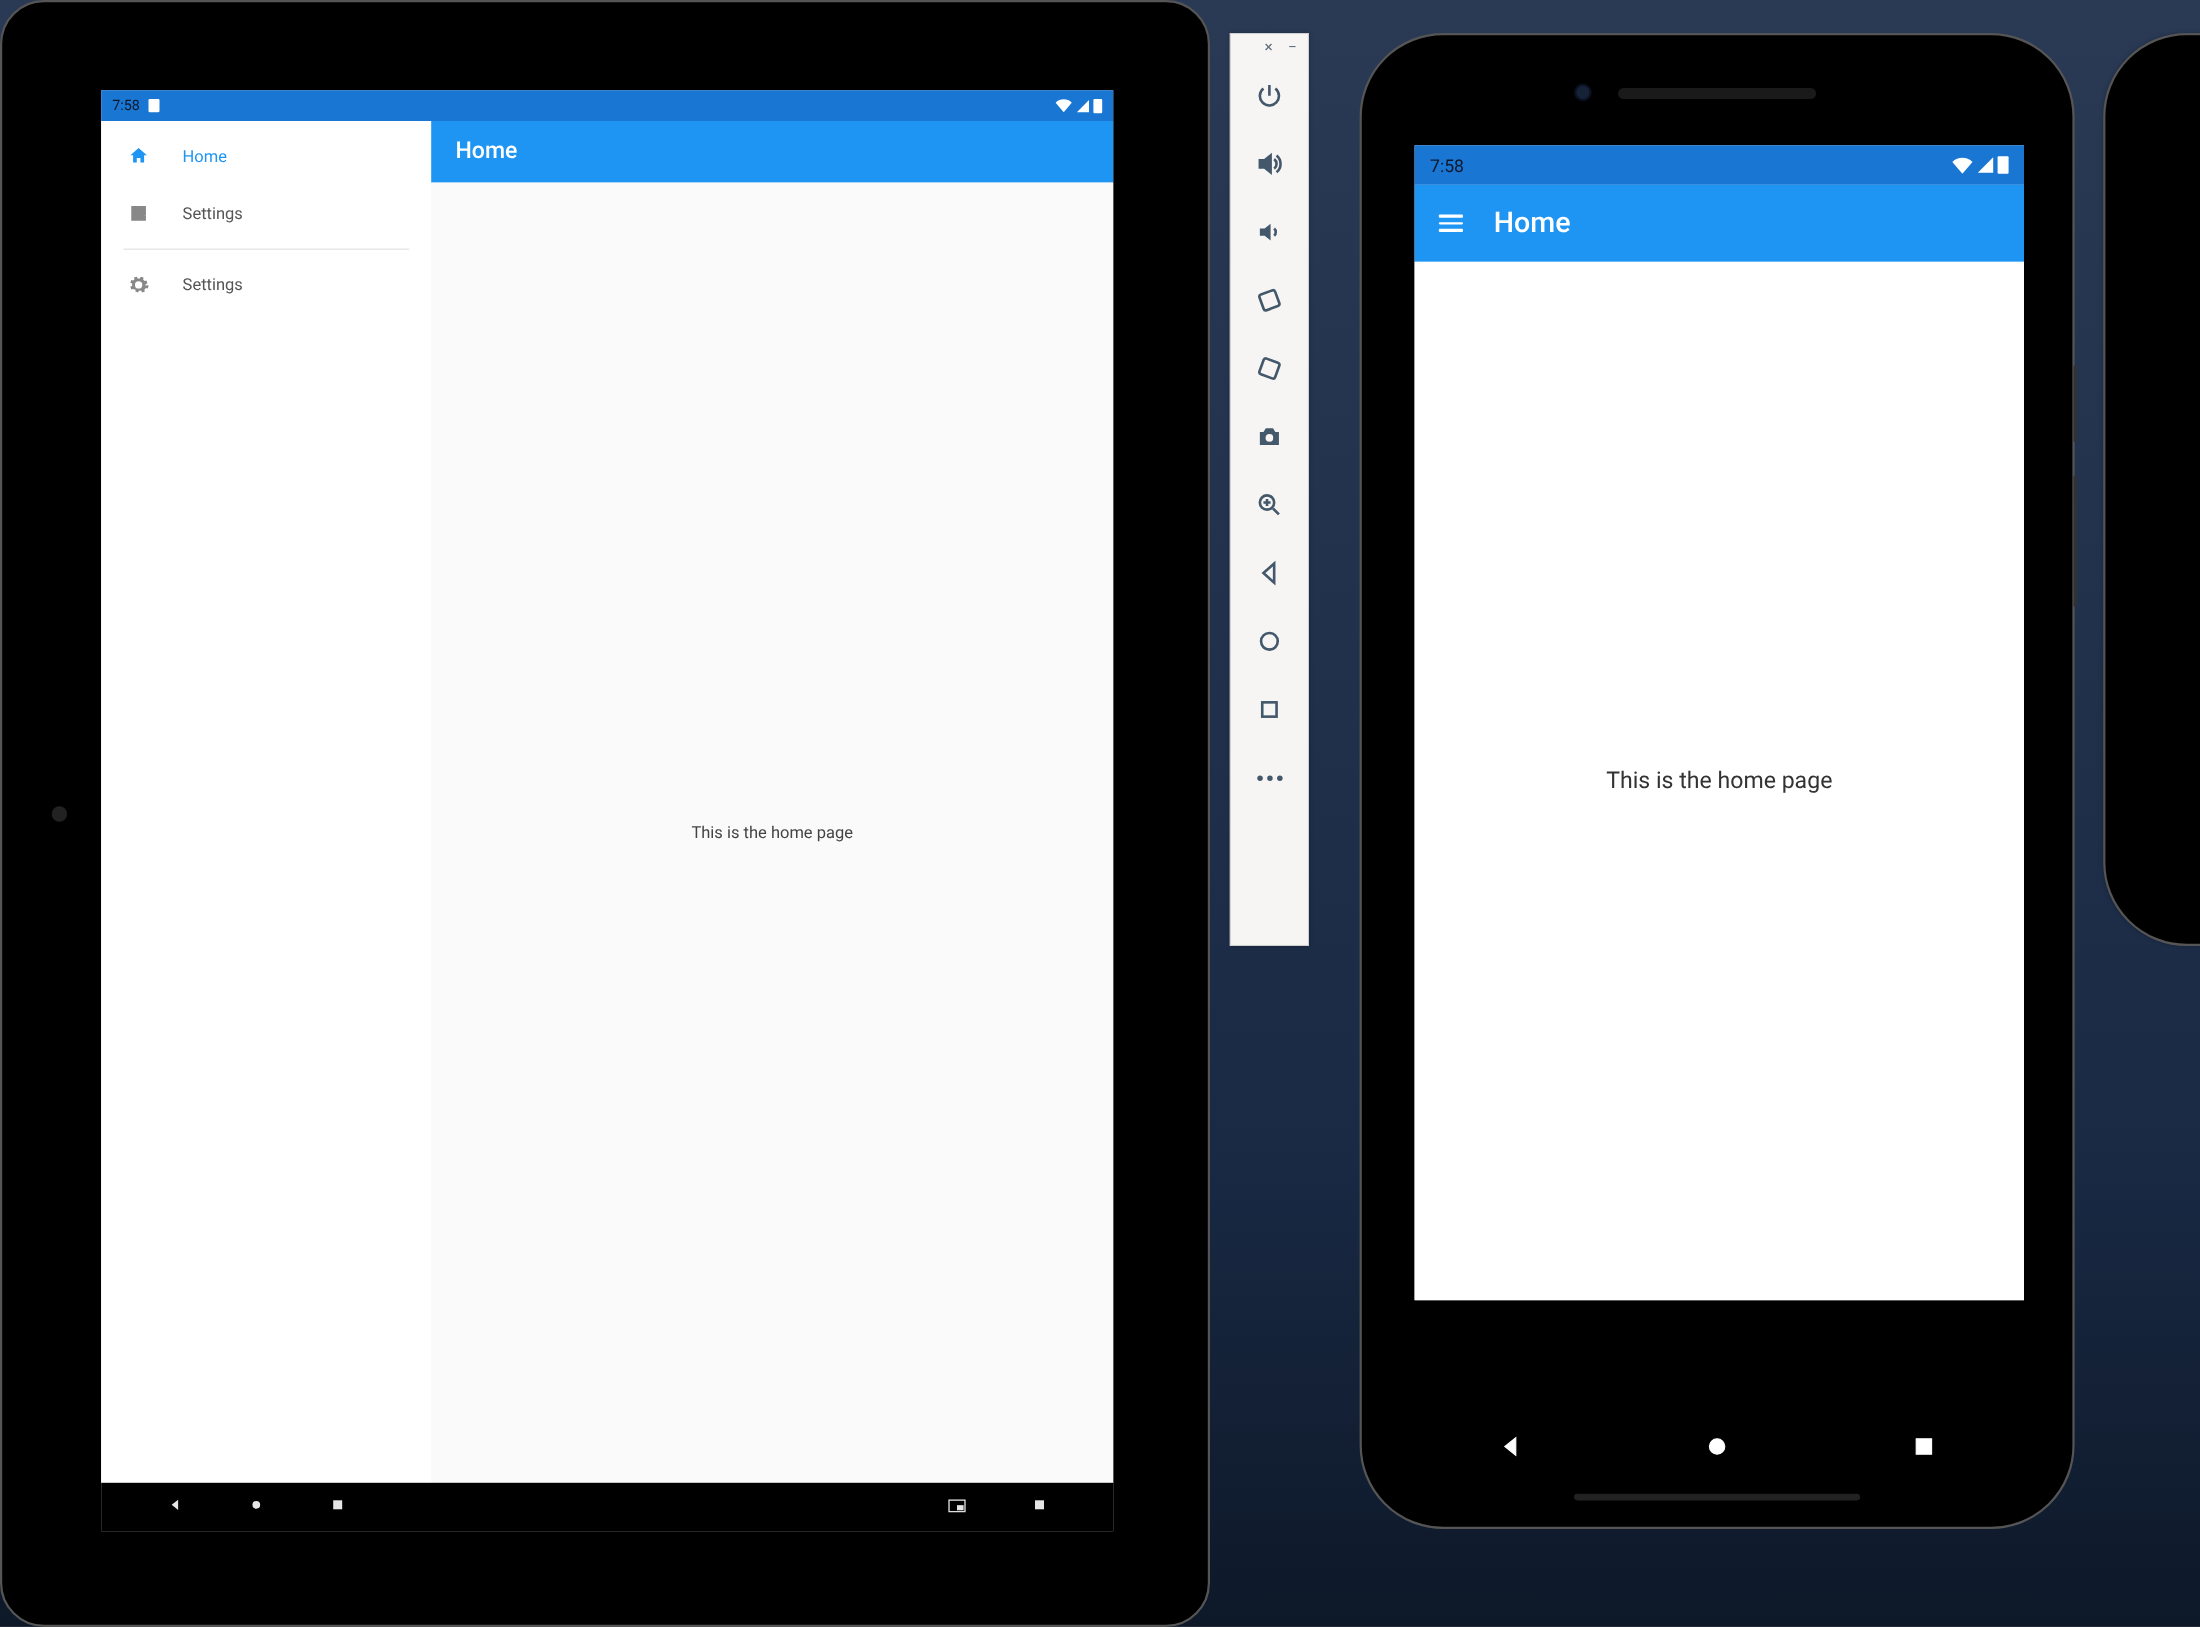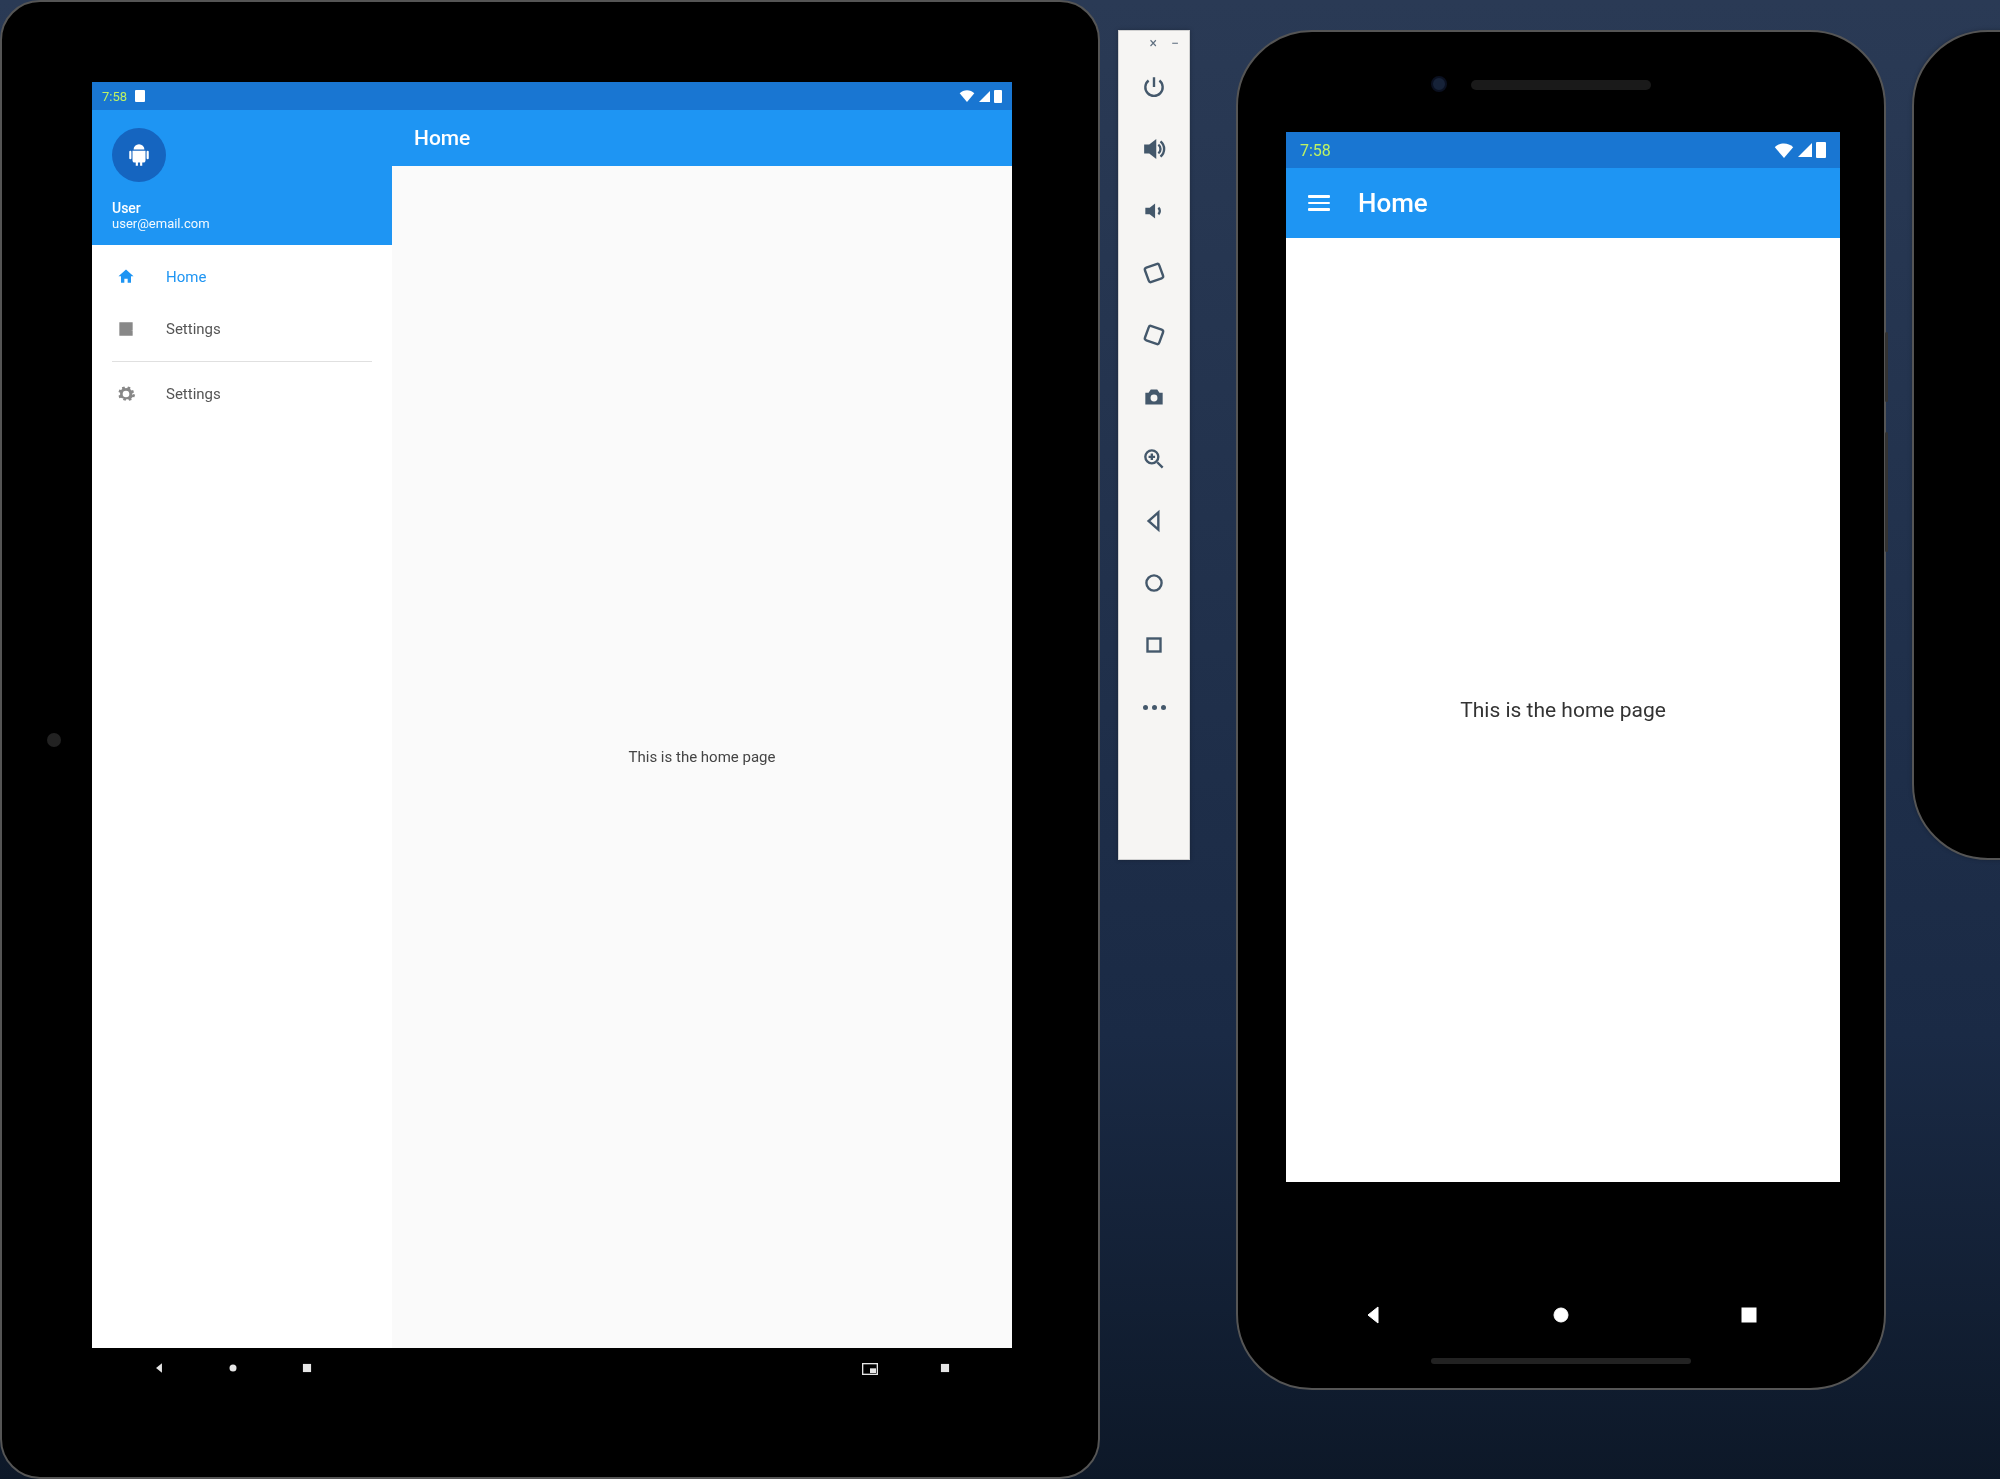--- a/index.html
+++ b/index.html
@@ -29,21 +29,21 @@
   .tablet-screen {
     width: 920px; height: 1310px;
     background: #fafafa;
     display: flex; flex-direction: column;
     position: relative;
   }
 
   
   .statusbar {
     height: 28px; background: #1976d2;
-    color: #bef264; font-size: 13px;
+    color: #0f172a; font-size: 13px;
     display: flex; justify-content: space-between;
     padding: 0 10px;
   }
   .statusbar .left { display: flex; align-items: center; gap: 8px; }
   .statusbar .doc-icon { width: 10px; height: 12px; background: #fff; border-radius: 1px; position: relative; }
   .statusbar .right { display: flex; align-items: center; gap: 4px; }
 
   
   .tablet-body { flex: 1; display: flex; }
   .drawer {
@@ -192,29 +192,20 @@
             <path fill="#fff" d="M12 18L1 5c6-6 16-6 22 0L12 18z"></path>
           </svg>
         <span class="sig"></span>
         <span class="batt"></span>
       </div>
     </div>
 
     <div class="tablet-body">
 
       <div class="drawer">
-        <div class="drawer-header">
-          <div class="avatar">
-            <svg viewBox="0 0 24 24">
-                <path d="M6 8h12v9a2 2 0 01-2 2h-1v3h-2v-3h-2v3H9v-3H8a2 2 0 01-2-2V8zm-2 0a1 1 0 011 1v6a1 1 0 01-2 0V9a1 1 0 011-1zm16 0a1 1 0 011 1v6a1 1 0 01-2 0V9a1 1 0 011-1zM7 7a5 5 0 0110 0H7zm2-3l-1-2m8 2l1-2" stroke="#fff" stroke-width="0"></path>
-              </svg>
-          </div>
-          <div class="uname">User</div>
-          <div class="uemail">user@email.com</div>
-        </div>
 
         <div class="drawer-list">
           <div class="drawer-item active">
             <span class="d-icon">
               <svg viewBox="0 0 24 24">
                   <path d="M12 3l9 8h-3v8h-4v-5h-4v5H6v-8H3z"></path>
                 </svg>
             </span>
             <span>Home</span>
           </div>

